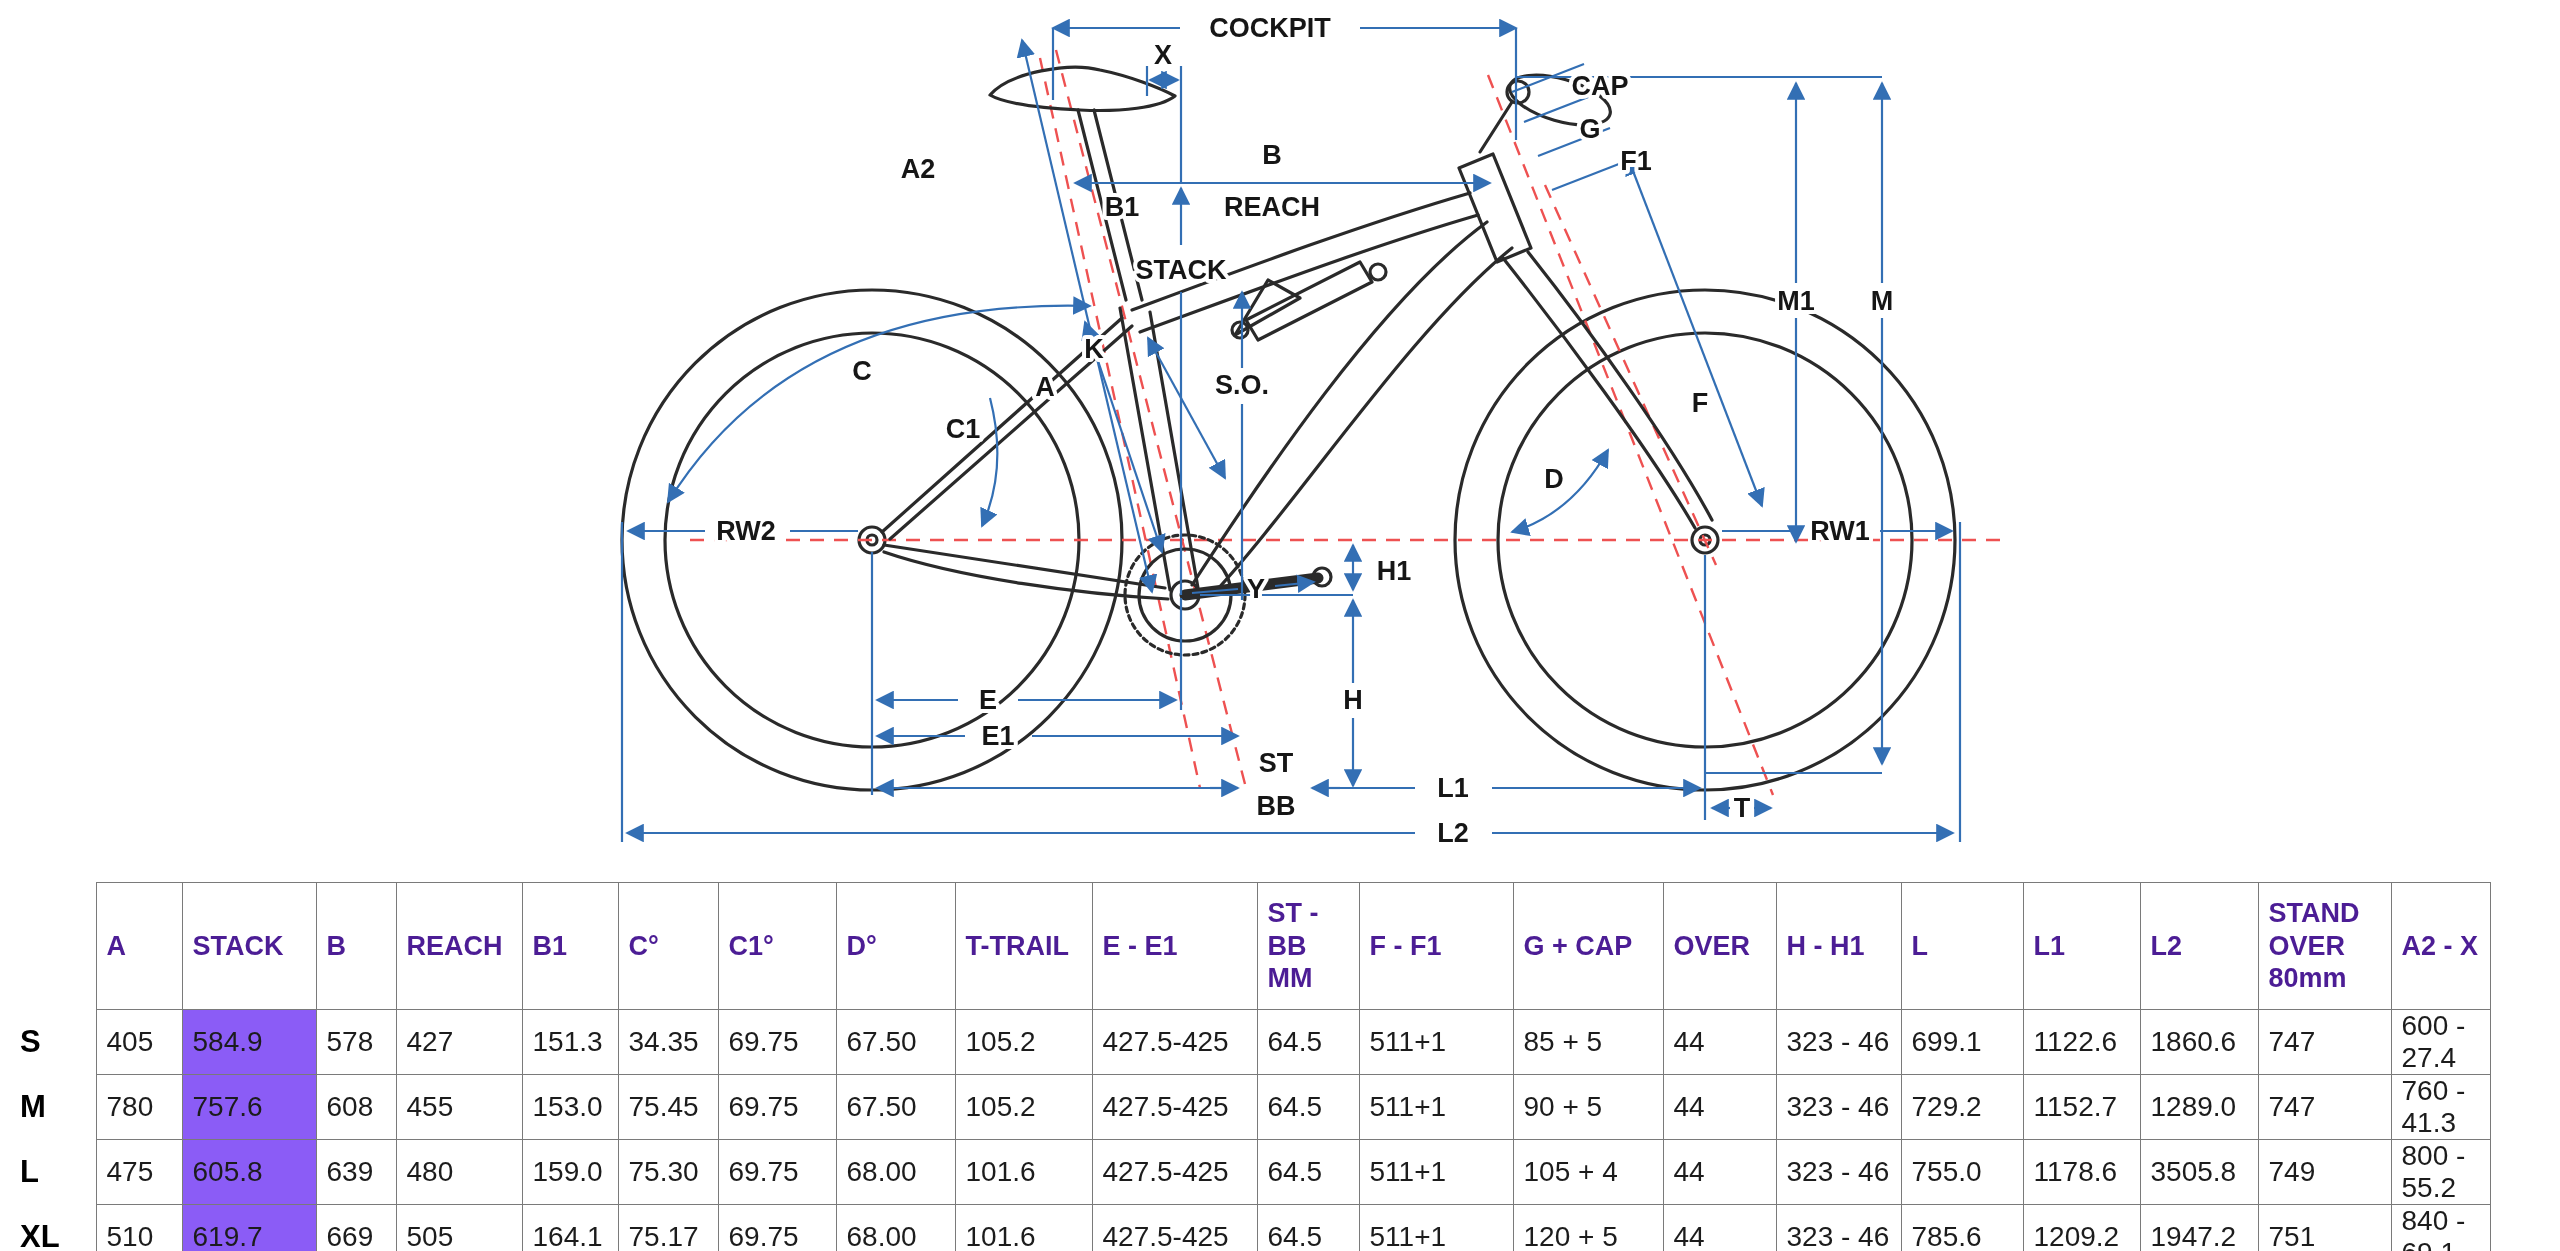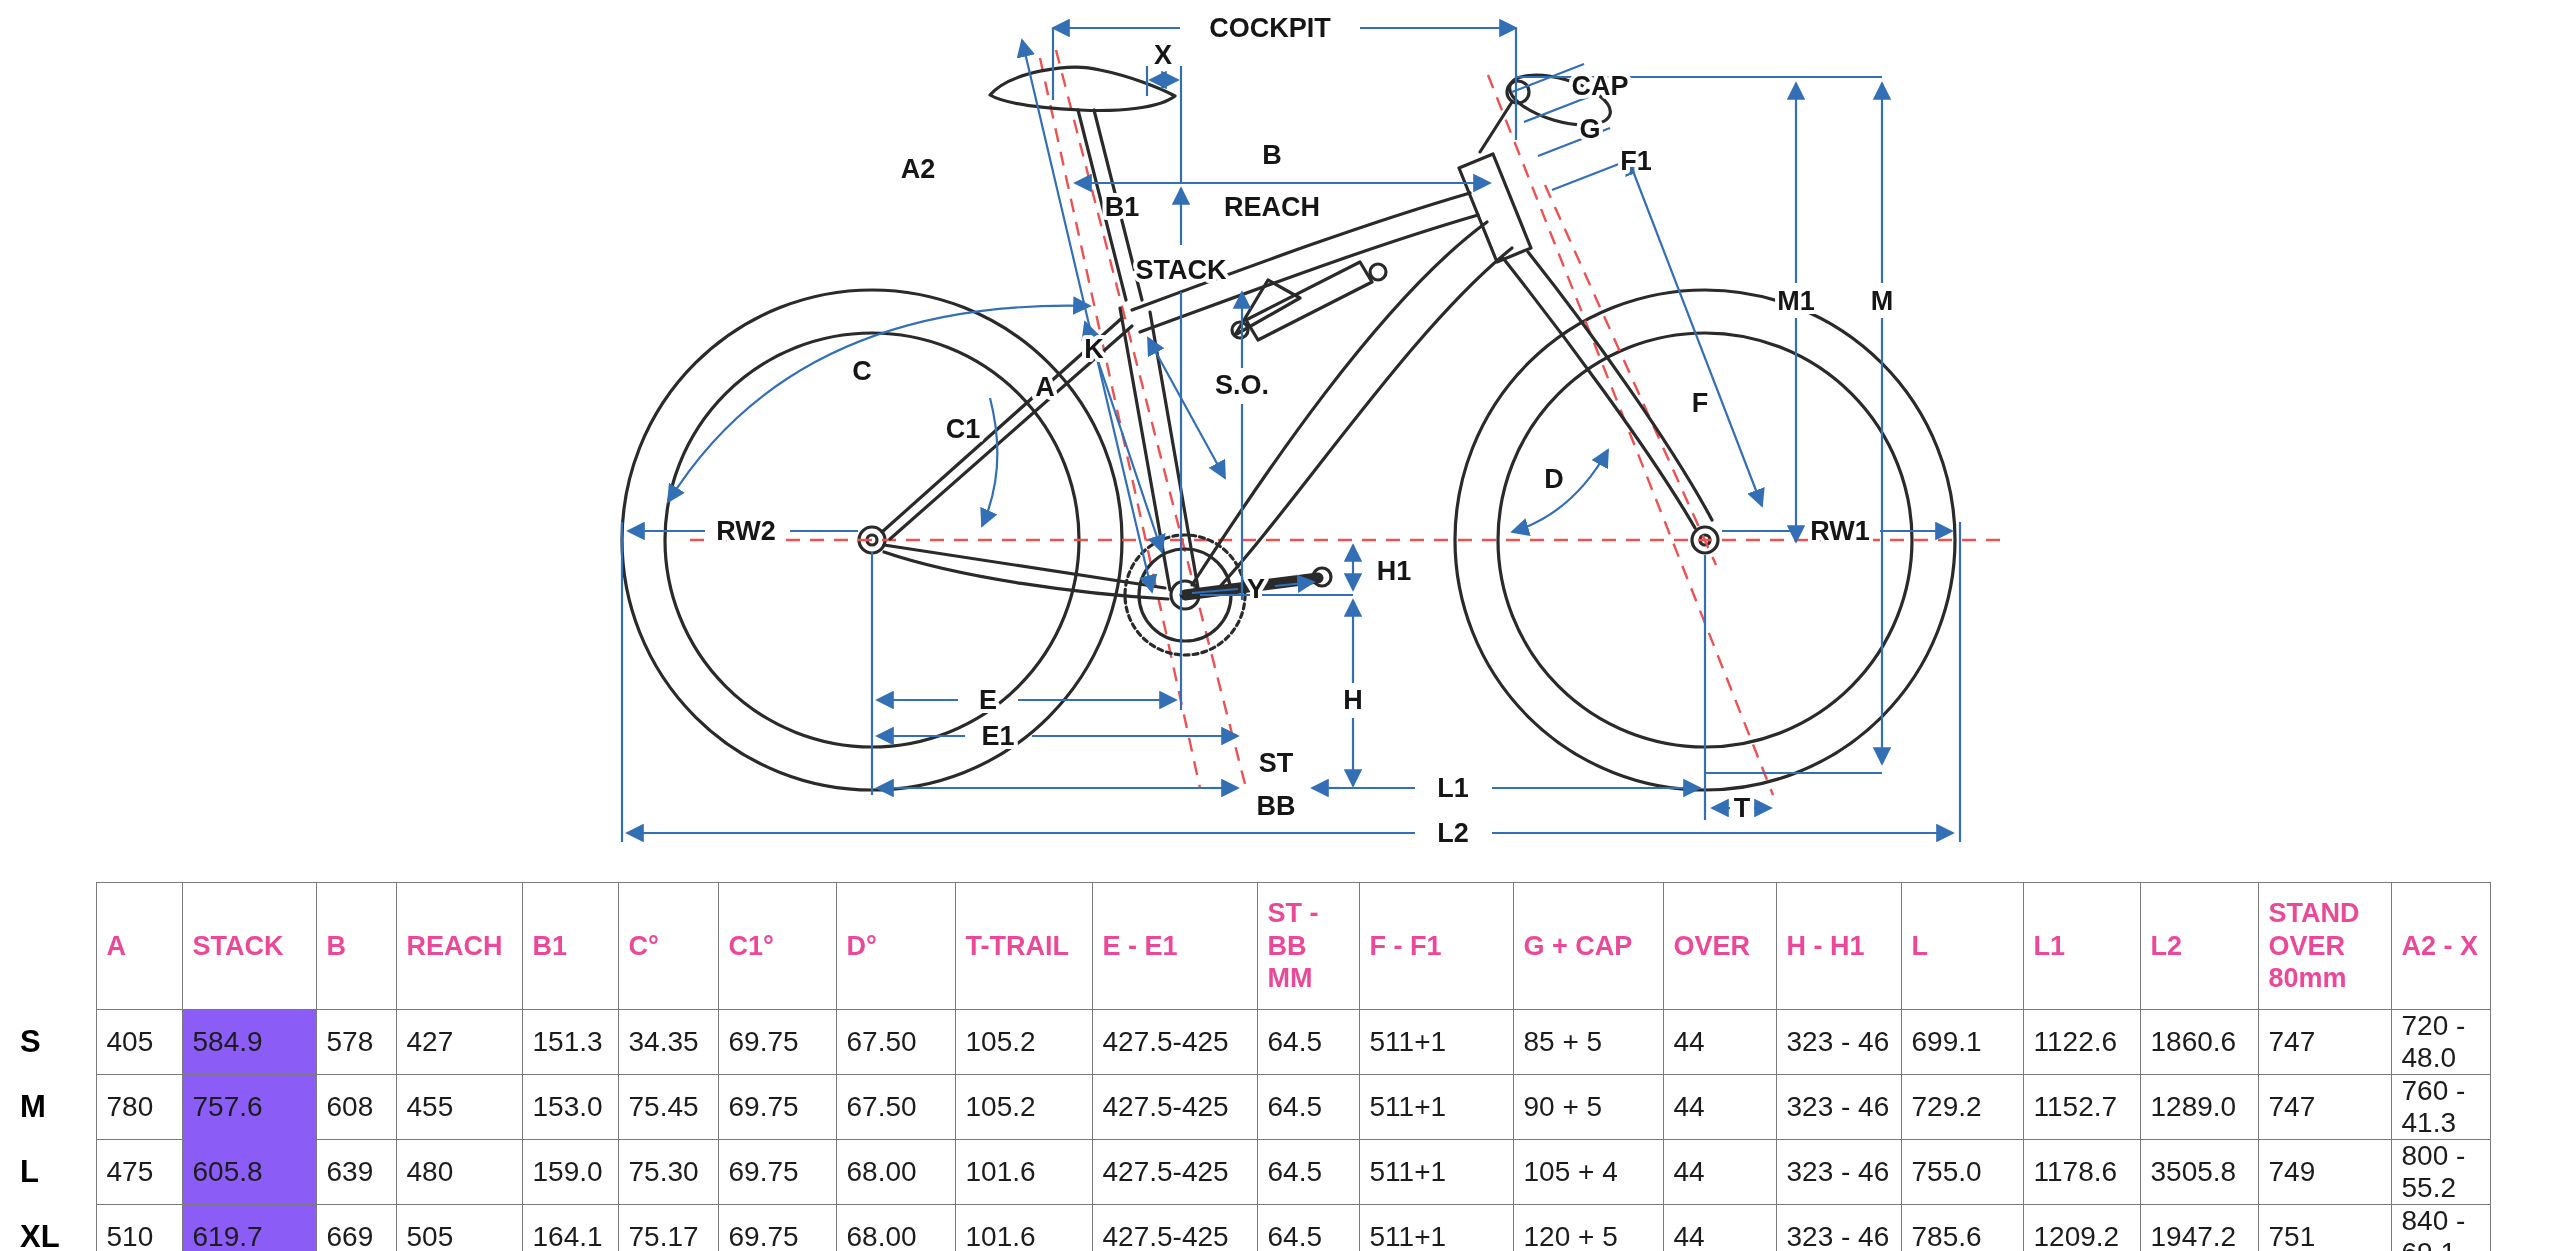--- a/index.html
+++ b/index.html
@@ -13,21 +13,21 @@
   .dim{stroke:#336fb4;stroke-width:2.2;fill:none;}
   .red{stroke:#ee5151;stroke-width:2.4;fill:none;stroke-dasharray:14 10;}
   .bike{stroke:#2a2a2a;stroke-width:3.2;fill:none;stroke-linecap:round;stroke-linejoin:round;}
   .bike-thick{stroke:#2a2a2a;stroke-width:11;fill:none;stroke-linecap:round;}
 
   table.geo{position:absolute;left:0;top:882px;border-collapse:collapse;
             table-layout:fixed;width:2490px;}
   table.geo th,table.geo td{border:1.5px solid #7a7a7a;overflow:hidden;}
   table.geo th{height:126px;font:700 27px "Liberation Sans",sans-serif;
                text-align:left;vertical-align:middle;padding:0 6px 0 10px;
-               white-space:pre-line;line-height:1.22;color:#ec4899;background:#fff;}
+               white-space:pre-line;line-height:1.22;color:#4c1d95;background:#fff;}
   table.geo td{height:60px;font:400 28px "Liberation Sans",sans-serif;
                color:#1c1c1c;text-align:left;vertical-align:middle;
                padding:0 4px 0 10px;background:#fff;}
   table.geo td.hl{background:#8b5cf6;}
   table.geo .size{border:none;background:#fff;font:700 31px "Liberation Sans",sans-serif;
                   padding-left:20px;color:#000;}
 </style>
 </head>
 <body>
 
@@ -272,21 +272,21 @@
           <td>427.5-425</td>
           <td>64.5</td>
           <td>511+1</td>
           <td>85 + 5</td>
           <td>44</td>
           <td>323 - 46</td>
           <td>699.1</td>
           <td>1122.6</td>
           <td>1860.6</td>
           <td>747</td>
-          <td>720 - 48.0</td>
+          <td>600 - 27.4</td>
         </tr>
         <tr>
           <td class="size">M</td>
           <td>780</td>
           <td class="hl">757.6</td>
           <td>608</td>
           <td>455</td>
           <td>153.0</td>
           <td>75.45</td>
           <td>69.75</td>

